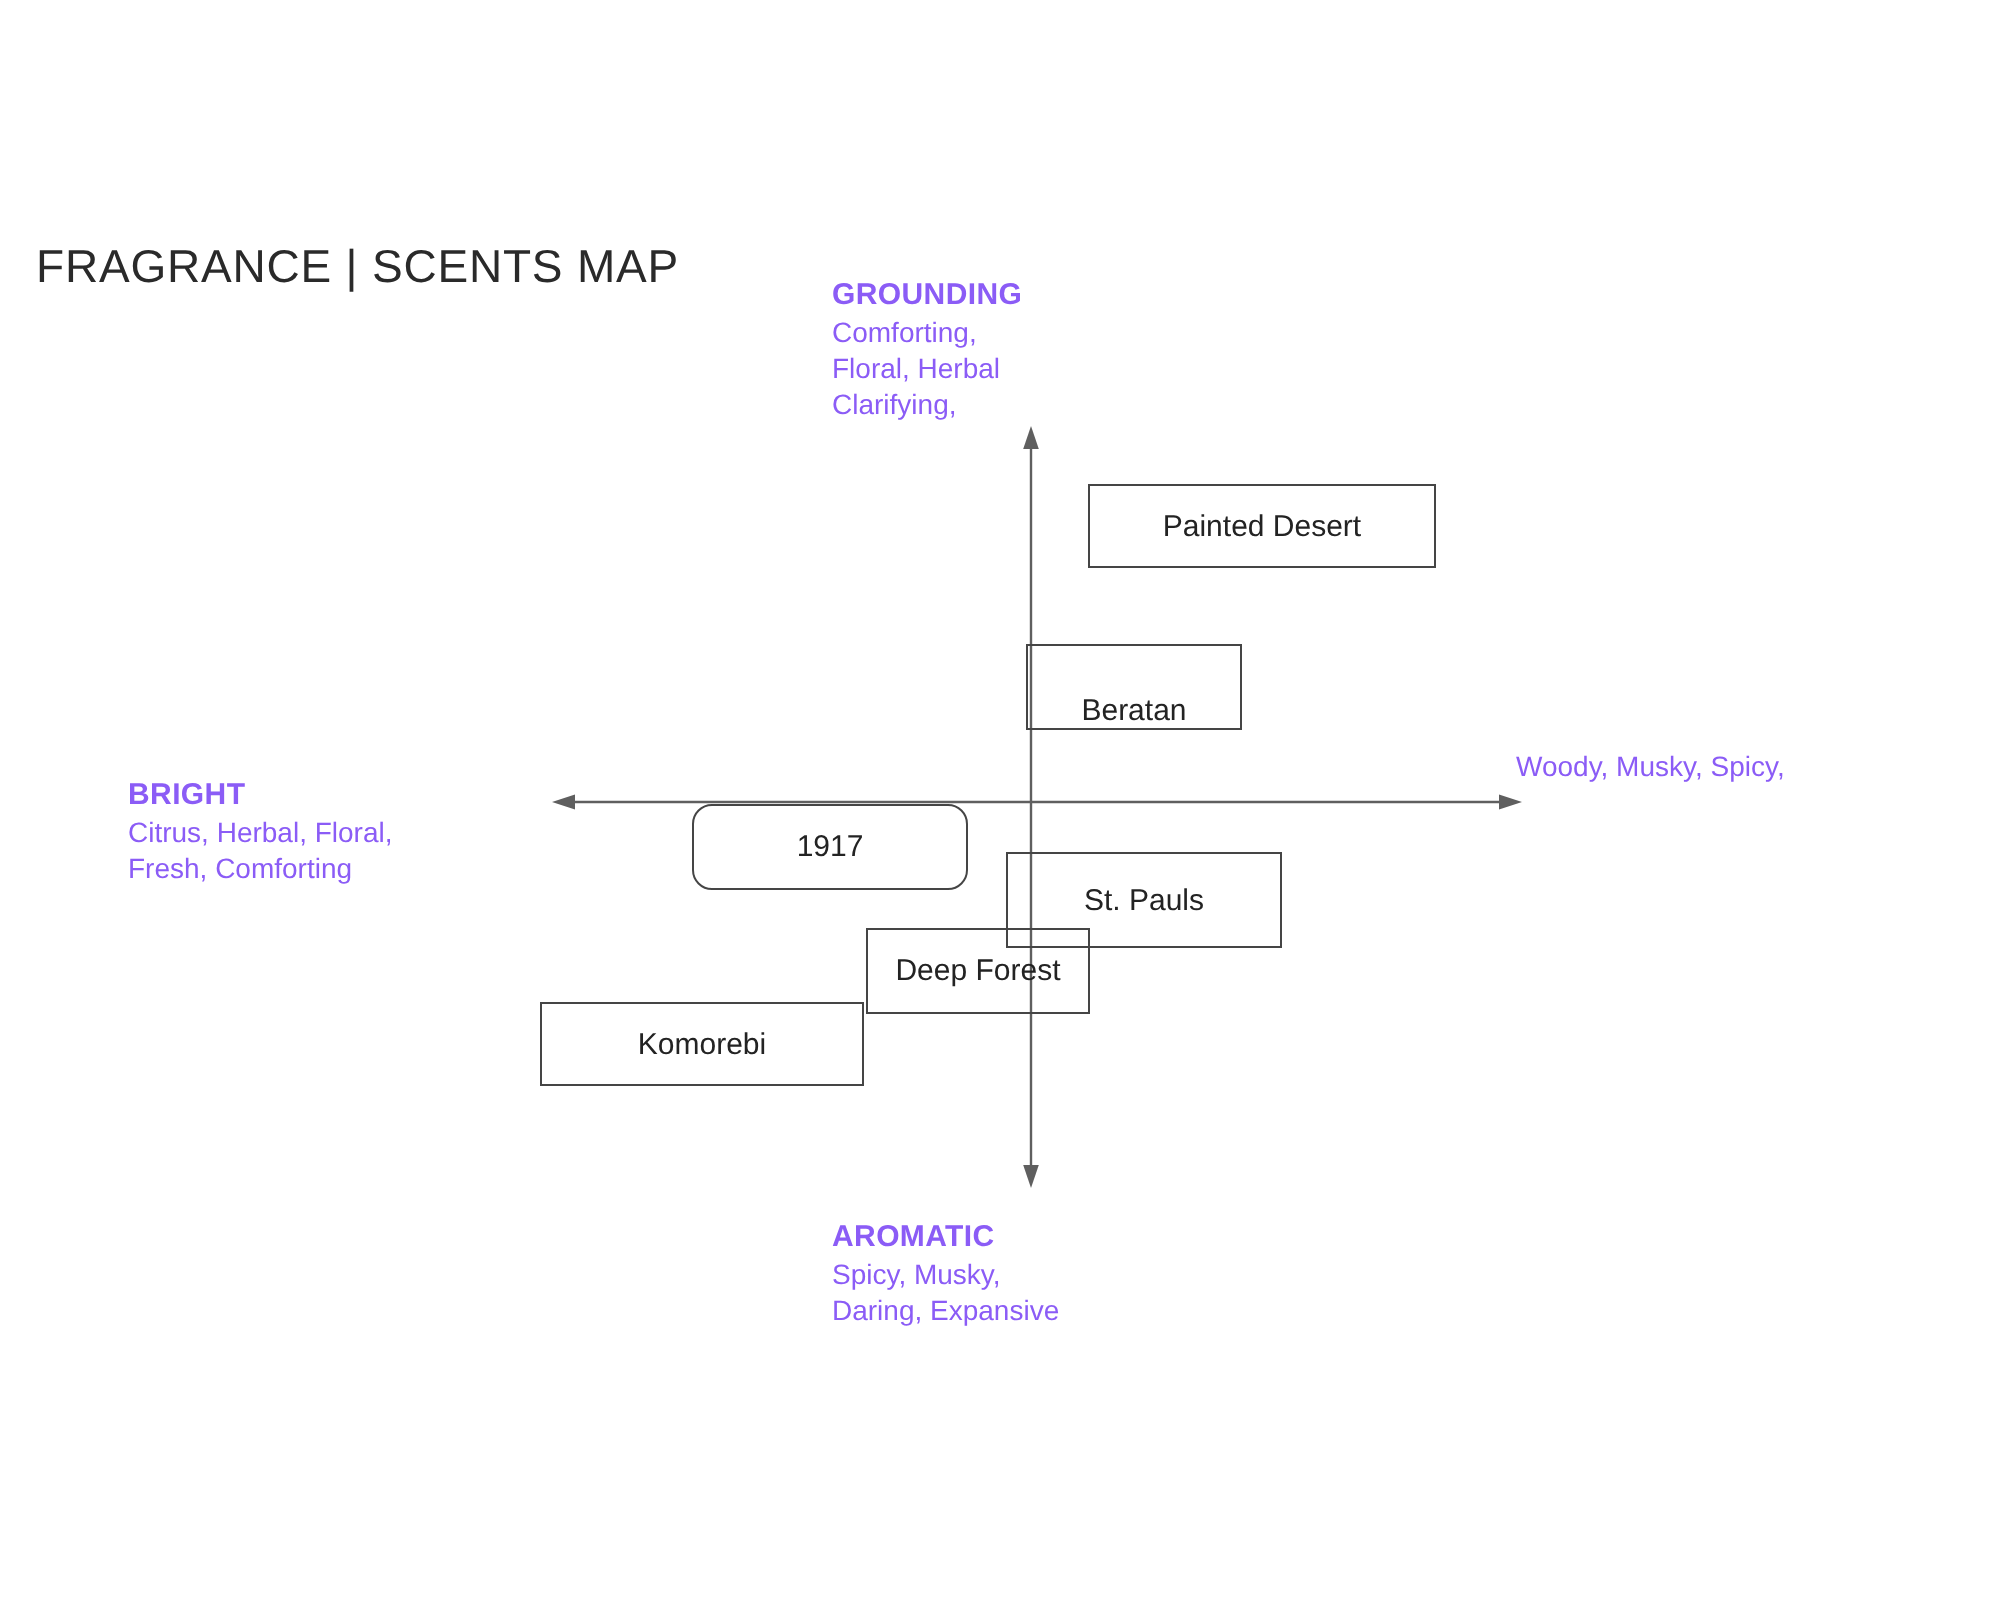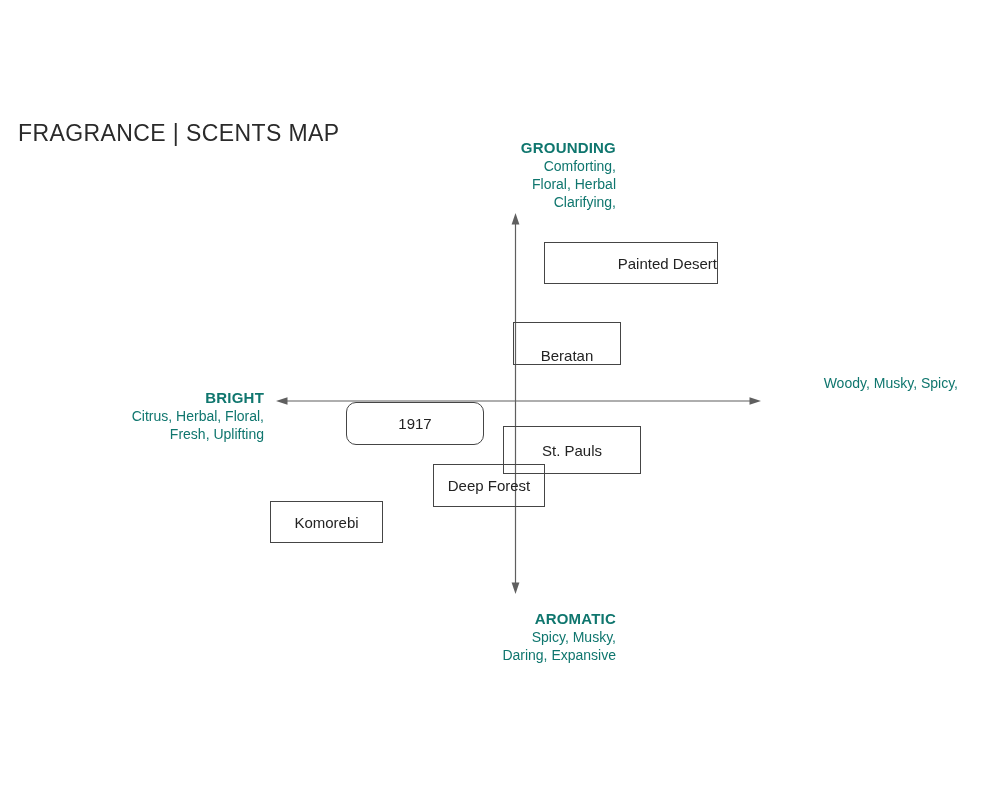--- a/index.html
+++ b/index.html
@@ -5,37 +5,37 @@
   html,body{margin:0;padding:0;background:#ffffff;}
   .canvas{
     position:relative;width:1000px;height:800px;background:#ffffff;
     font-family:"Liberation Sans",sans-serif;color:#222222;overflow:hidden;
   }
   .page-title{
     position:absolute;left:18px;top:120px;margin:0;
     font-size:23px;font-weight:400;letter-spacing:.4px;color:#2a2a2a;
   }
   .axes-svg{position:absolute;left:0;top:0;width:1000px;height:800px;}
-  .axis-block{position:absolute;text-align:right;font-size:14px;line-height:18px;color:#0f766e;}
+  .axis-block{position:absolute;text-align:left;font-size:14px;line-height:18px;color:#8b5cf6;}
   .axis-name{font-weight:700;font-size:15px;letter-spacing:.2px;line-height:19px;}
   .axis-top{left:416px;top:138px;width:200px;}
   .axis-bottom{left:416px;top:609px;width:200px;}
   .axis-left{left:64px;top:388px;width:200px;}
   .axis-right{left:758px;top:374px;width:200px;}
   .item-box{
     position:absolute;border:1px solid #454545;background:transparent;
     display:flex;align-items:center;justify-content:center;
     font-size:15px;color:#232323;box-sizing:border-box;
   }
-  .box-painted-desert{left:544px;top:242px;width:174px;height:42px;justify-content:flex-end;}
+  .box-painted-desert{left:544px;top:242px;width:174px;height:42px;}
   .box-beratan{left:513px;top:322px;width:108px;height:43px;align-items:flex-end;}
   .box-1917{left:346px;top:402px;width:138px;height:43px;border-radius:10px;}
   .box-st-pauls{left:503px;top:426px;width:138px;height:48px;}
   .box-deep-forest{left:433px;top:464px;width:112px;height:43px;text-align:center;}
-  .box-komorebi{left:270px;top:501px;width:113px;height:42px;justify-content:center;}
+  .box-komorebi{left:270px;top:501px;width:162px;height:42px;justify-content:center;}
 </style>
 </head>
 <body>
 
 <div class="canvas">
 
   <h1 class="page-title">FRAGRANCE | SCENTS MAP</h1>
 
   <svg class="axes-svg" viewBox="0 0 1000 800" xmlns="http://www.w3.org/2000/svg">
     <line x1="515.5" y1="221" x2="515.5" y2="586" stroke="#5f5f5f" stroke-width="1.2"></line>
@@ -55,21 +55,21 @@
 
   <div class="axis-block axis-bottom">
     <div class="axis-name">AROMATIC</div>
     <div>Spicy, Musky,</div>
     <div>Daring, Expansive</div>
   </div>
 
   <div class="axis-block axis-left">
     <div class="axis-name">BRIGHT</div>
     <div>Citrus, Herbal, Floral,</div>
-    <div>Fresh, Uplifting</div>
+    <div>Fresh, Comforting</div>
   </div>
 
   <div class="axis-block axis-right">
     <div>Woody, Musky, Spicy,</div>
   </div>
 
   <div class="item-box box-painted-desert">
     <span>Painted Desert</span>
   </div>
 

